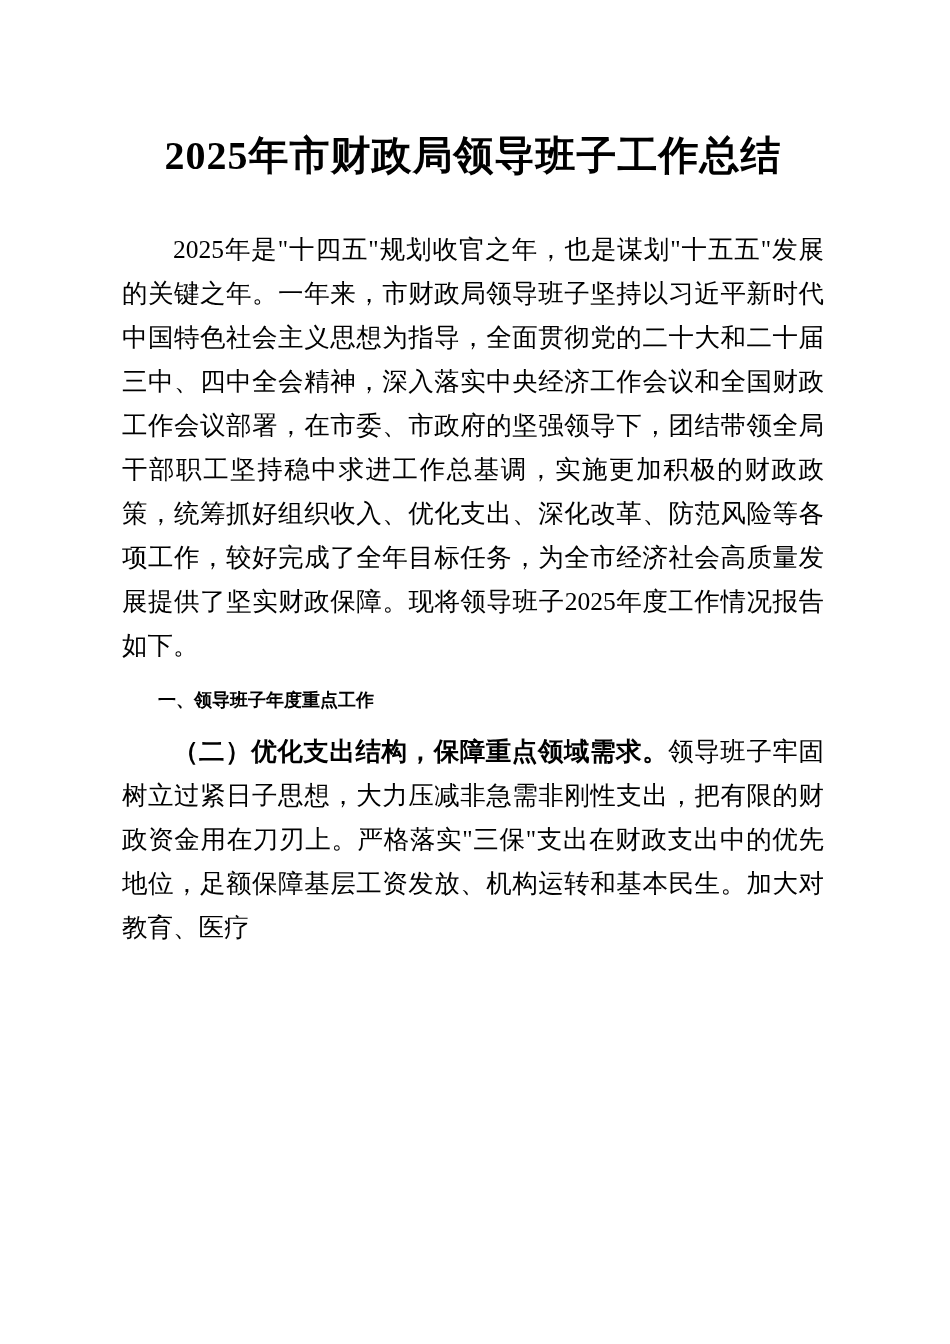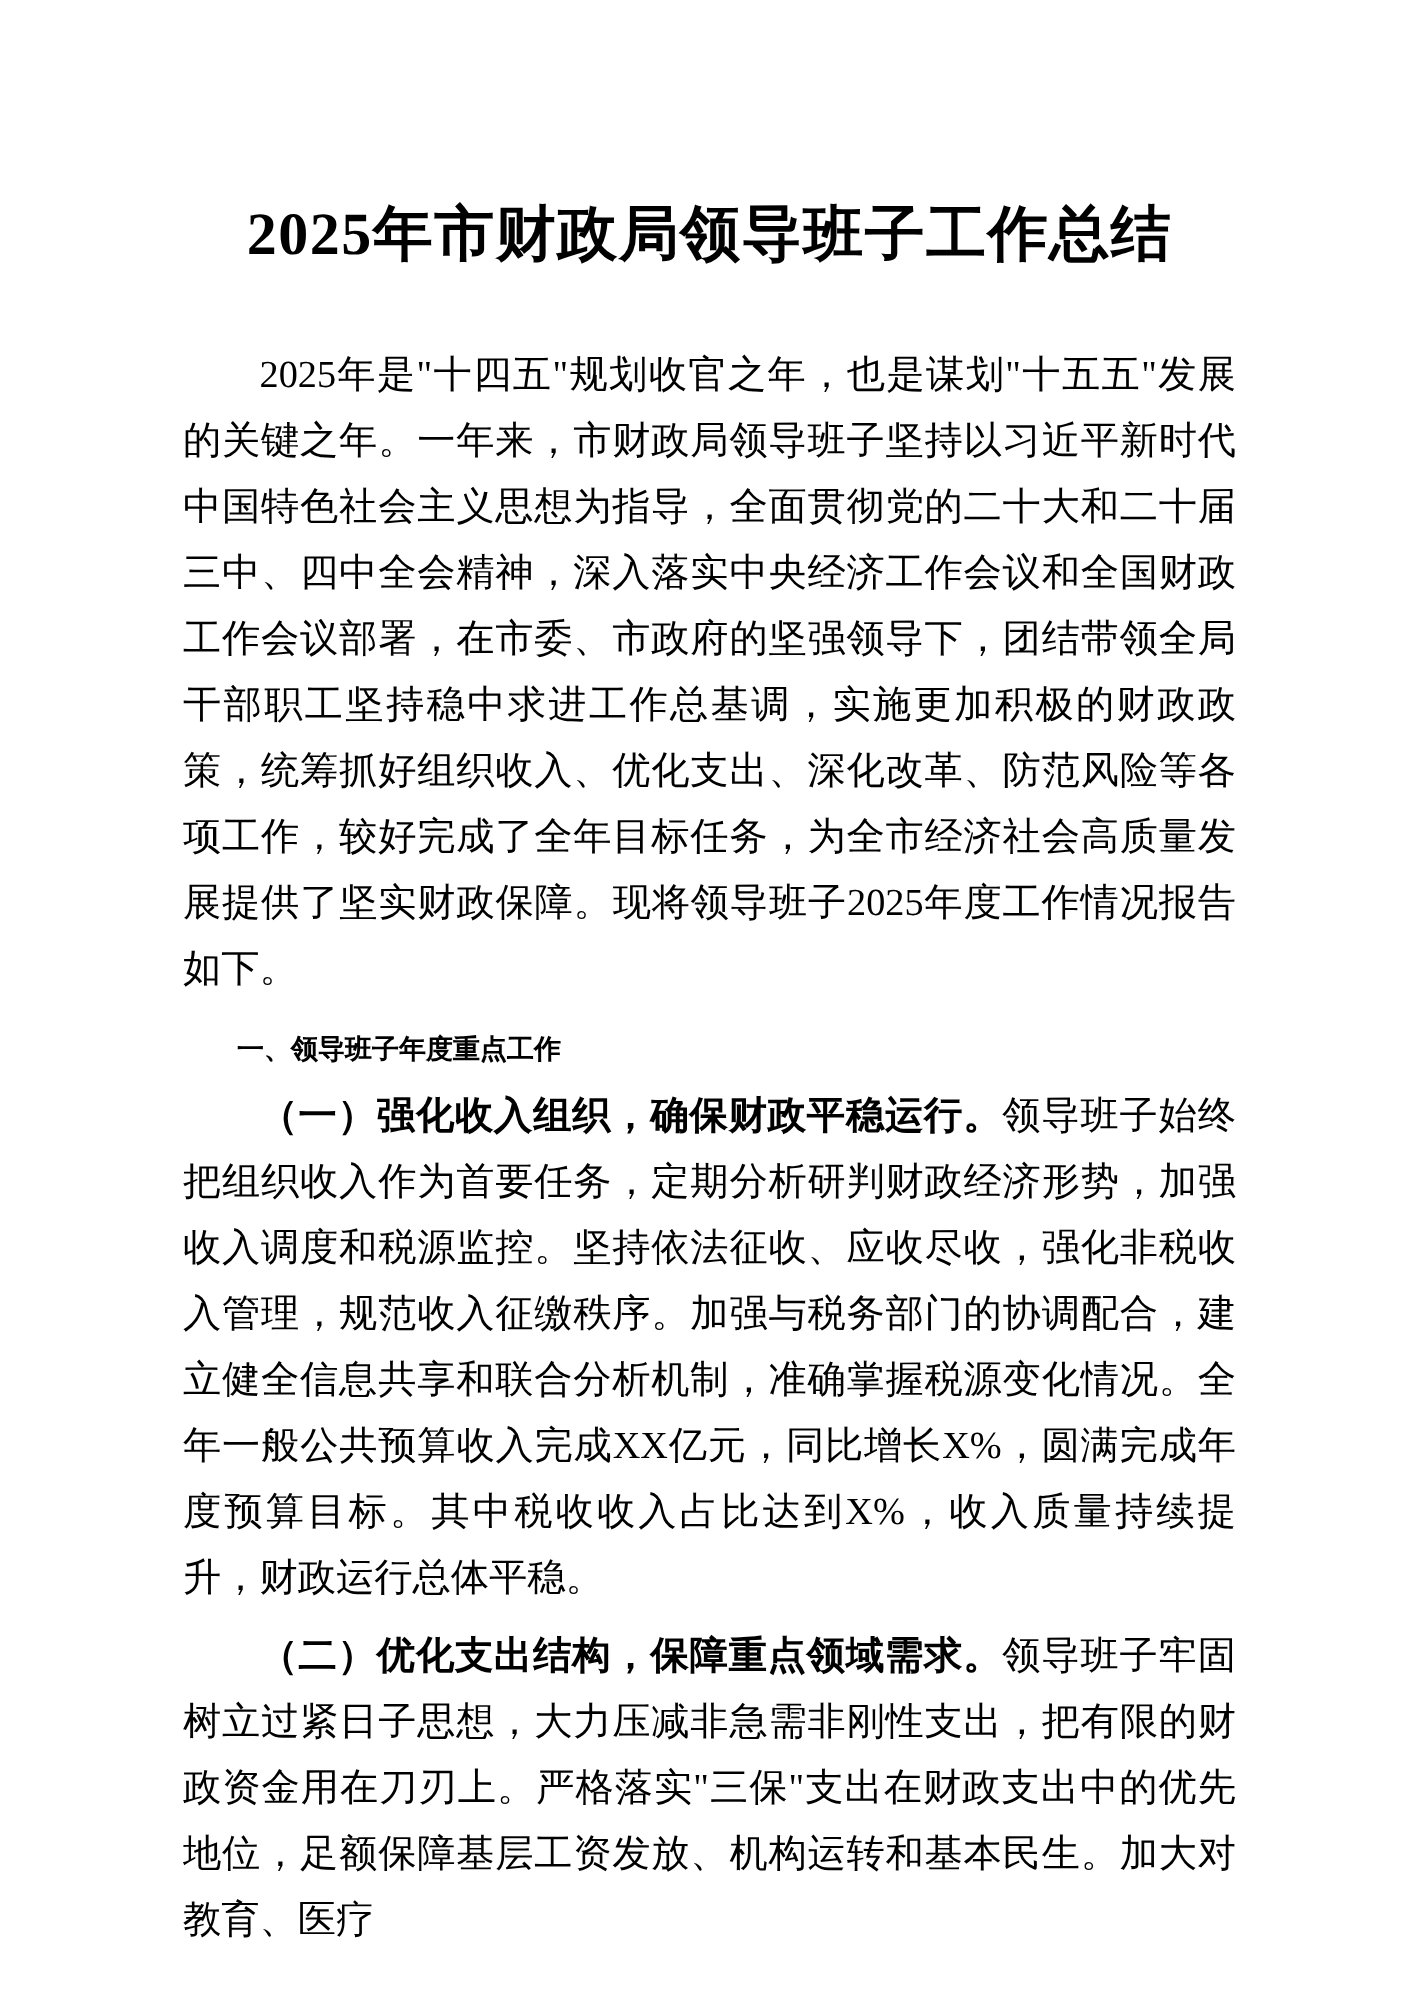--- a/index.html
+++ b/index.html
@@ -56,16 +56,15 @@
 </head>
 <body>
 
 <div class="page">
   <h1 class="doc-title">2025年市财政局领导班子工作总结</h1>
 
   <p class="para">2025年是"十四五"规划收官之年，也是谋划"十五五"发展的关键之年。一年来，市财政局领导班子坚持以习近平新时代中国特色社会主义思想为指导，全面贯彻党的二十大和二十届三中、四中全会精神，深入落实中央经济工作会议和全国财政工作会议部署，在市委、市政府的坚强领导下，团结带领全局干部职工坚持稳中求进工作总基调，实施更加积极的财政政策，统筹抓好组织收入、优化支出、深化改革、防范风险等各项工作，较好完成了全年目标任务，为全市经济社会高质量发展提供了坚实财政保障。现将领导班子2025年度工作情况报告如下。</p>
 
   <h2 class="section-heading">一、领导班子年度重点工作</h2>
 
-  <p class="para"><span class="lead">（一）强化收入组织，确保财政平稳运行。</span><span>领导班子始终把组织收入作为首要任务，定期分析研判财政经济形势，加强收入调度和税源监控。坚持依法征收、应收尽收，强化非税收入管理，规范收入征缴秩序。加强与税务部门的协调配合，建立健全信息共享和联合分析机制，准确掌握税源变化情况。全年一般公共预算收入完成XX亿元，同比增长X%，圆满完成年度预算目标。其中税收收入占比达到X%，收入质量持续提升，财政运行总体平稳。</span></p>
 
   <p class="para para-sub2"><span class="lead">（二）优化支出结构，保障重点领域需求。</span><span>领导班子牢固树立过紧日子思想，大力压减非急需非刚性支出，把有限的财政资金用在刀刃上。严格落实"三保"支出在财政支出中的优先地位，足额保障基层工资发放、机构运转和基本民生。加大对教育、医疗</span></p>
 </div>
 
 </body></html>

